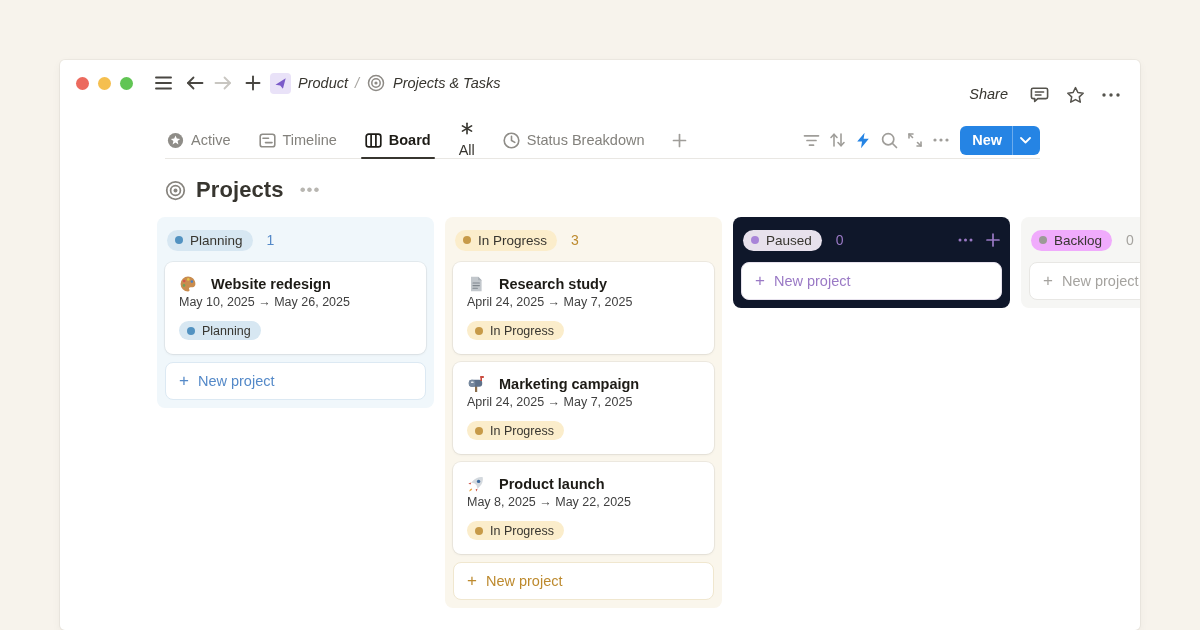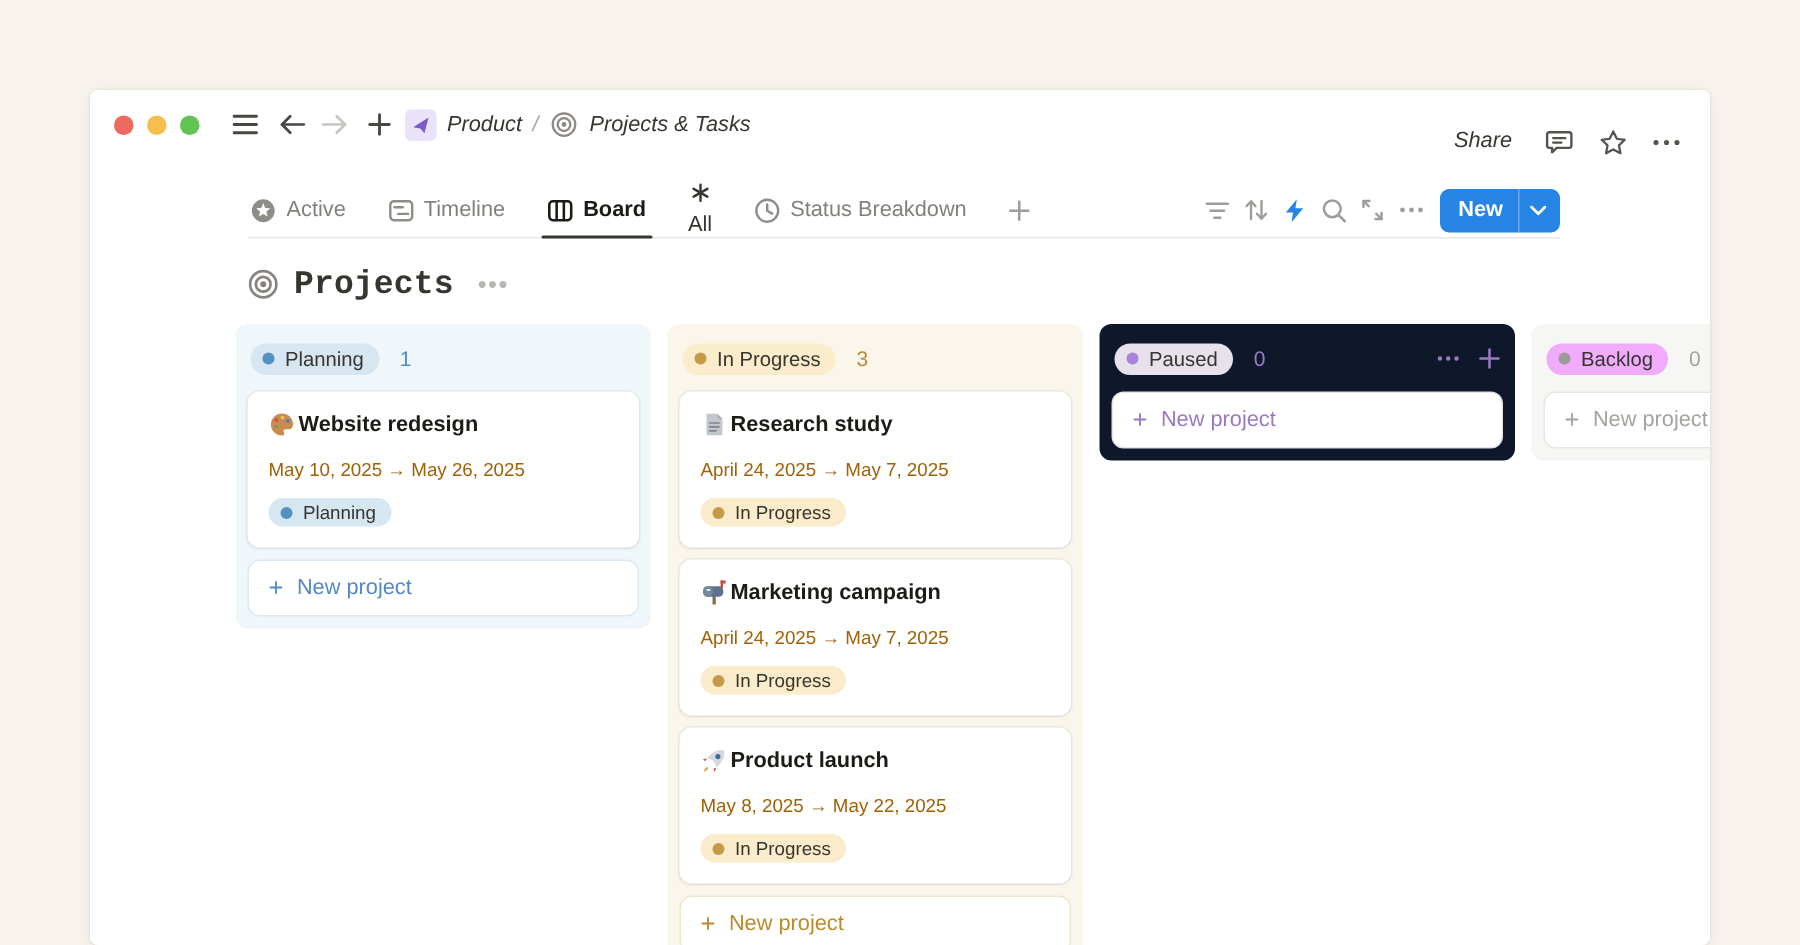--- a/index.html
+++ b/index.html
@@ -41,39 +41,39 @@
   .view-tools { margin-left:auto; display:flex; align-items:center; gap:0; }
   .vt-icon { width:26px; height:26px; display:flex; align-items:center; justify-content:center; cursor:pointer; }
   .new-btn {
     display:flex; align-items:stretch; height:29px; border-radius:6px; overflow:hidden;
     color:#fff; font-size:14.5px; font-weight:700; cursor:pointer; margin-left:6px;
   }
   .new-btn .label { display:flex; align-items:center; padding:0 10px 0 12px; }
   .new-btn .chev { display:flex; align-items:center; padding:0 9px 0 7px; border-left:1px solid rgba(255,255,255,0.33); }
   
   .title-row { margin:18px 100px 0 105px; display:flex; align-items:center; gap:10px; }
-  .page-title { font-size:22px; font-weight:700; letter-spacing:0.1px;font-family:Liberation Mono, monospace; }
+  .page-title { font-size:22px; font-weight:700; letter-spacing:0.1px; }
   .title-dots { color:#B8B6B1; font-size:17px; letter-spacing:1px; margin-left:6px; cursor:pointer; }
   
   .board { margin:14px 0 0 97px; width:983px; display:flex; gap:11px; align-items:flex-start; overflow:hidden; }
   .col { flex:0 0 277px; border-radius:8px; padding:9px 8px 8px 8px; }
   .col-header { display:flex; align-items:center; min-height:26px; margin:1px 2px 9px 2px; }
   .pill { display:inline-flex; align-items:center; gap:7px; border-radius:999px; padding:3px 10px 3px 8px; font-size:13.5px; color:#37352F; white-space:nowrap; }
   .pill .dot { width:8px; height:8px; border-radius:50%; }
   .col-count { font-size:14px; margin-left:14px; }
   .col-controls { margin-left:auto; display:flex; align-items:center; gap:13px; }
   .col-controls svg { display:block; cursor:pointer; }
   .card {
     background:#fff; border-radius:8px; padding:13px 14px 14px 14px; margin-bottom:8px;
     box-shadow:0 0 0 1px rgba(15,15,15,0.05), 0 1px 3px rgba(15,15,15,0.06);
     cursor:pointer;
   }
-  .card-title { display:flex; align-items:center; gap:2px; font-size:14.5px; font-weight:700; color:#1D1B16; }
+  .card-title { display:flex; align-items:center; gap:14px; font-size:14.5px; font-weight:700; color:#1D1B16; }
   .card-title .emoji { width:18px; height:18px; flex:0 0 18px; }
-  .card-date { font-size:12.5px; color:#a16207; margin-top:14px; white-space:nowrap; }
+  .card-date { font-size:12.5px; color:#404040; margin-top:2px; white-space:nowrap; }
   .card .pill { margin-top:12px; font-size:12.5px; padding:2.5px 10px 2.5px 8px; }
   .ghost-btn {
     height:38px; border-radius:8px; display:flex; align-items:center; gap:9px;
     padding:0 13px; font-size:14.5px; cursor:pointer; background:#fff; white-space:nowrap; overflow:hidden;
   }
   .ghost-btn .gplus { font-size:17px; line-height:1; font-weight:400; margin-top:-1px; }
 </style>
 </head>
 <body>
 

